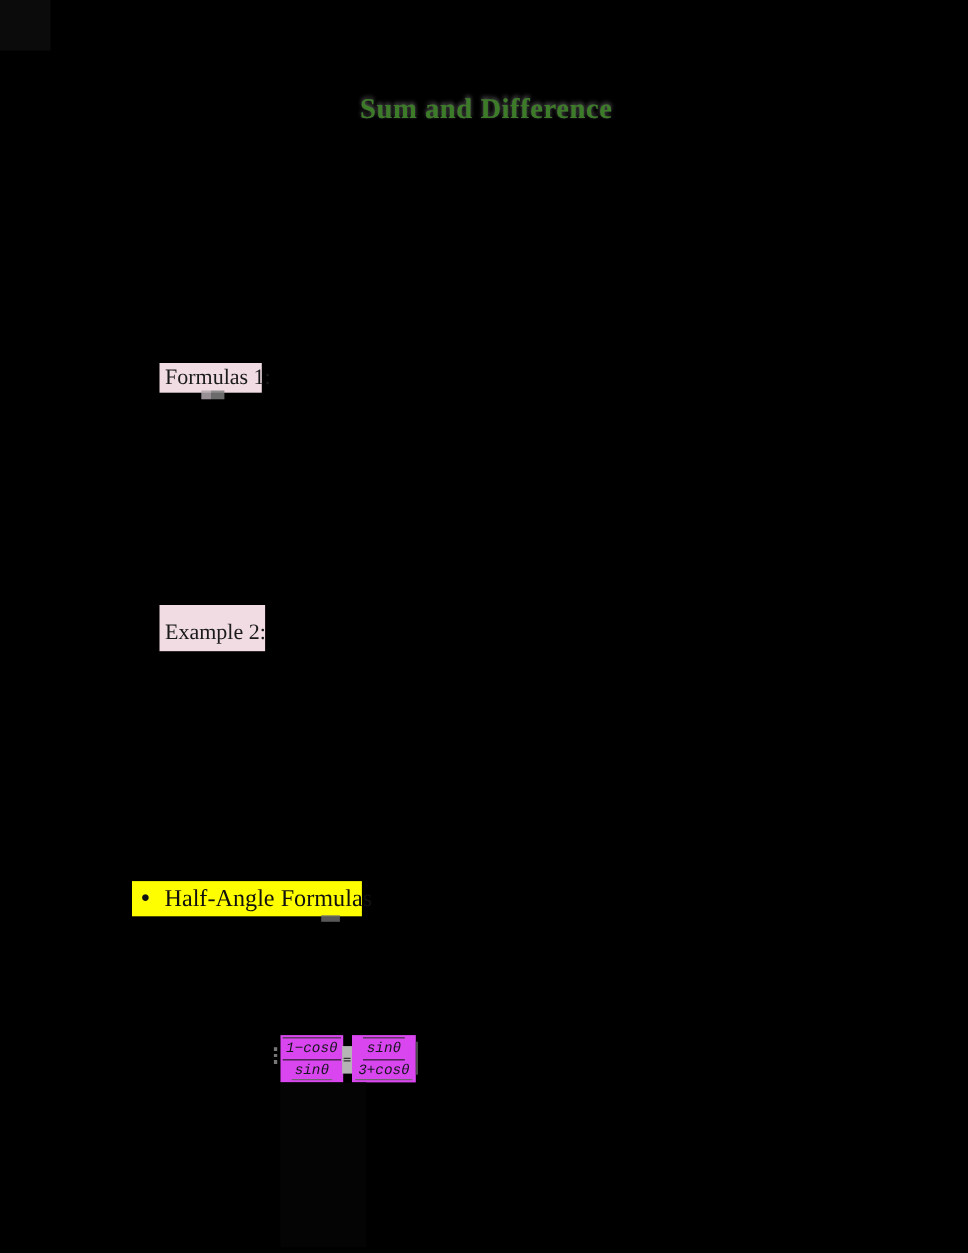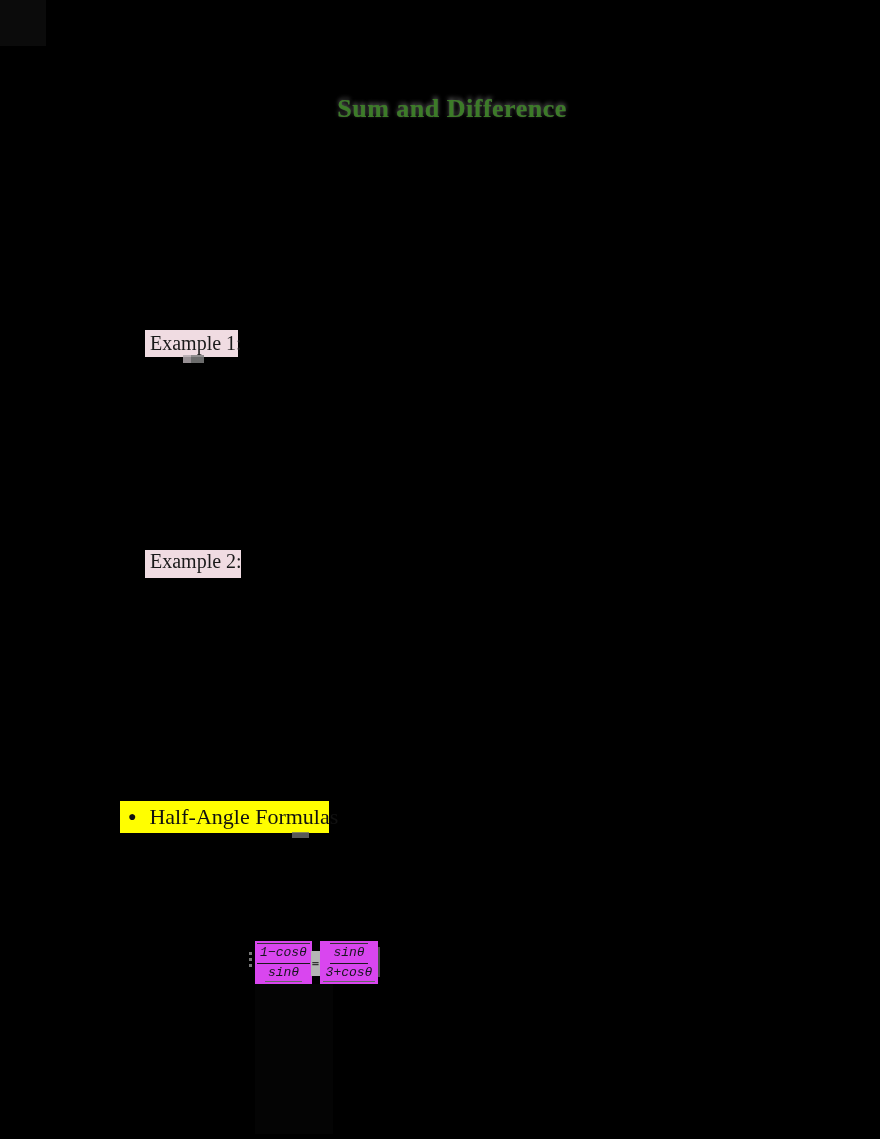--- a/index.html
+++ b/index.html
@@ -23,21 +23,21 @@
     width: 46px; height: 46px;
     background: #0b0b0b;
   }
 
   
   .title {
     position: absolute;
     top: 82px;
     left: 50%;
     transform: translateX(-50%);
-    margin: 12px;
+    margin: 2px;
     font-size: 26px;
     font-weight: bold;
     color: #3c7b28;
     white-space: nowrap;
     text-shadow: 0 -2px 4px rgba(130,130,130,0.65), 0 0 1px rgba(110,110,110,0.5);
     letter-spacing: 0.5px;
   }
 
   
   .example-label {
@@ -49,22 +49,22 @@
   }
   .example-1 {
     left: 145px; top: 330px;
     width: 93px; height: 27px;
     display: flex; align-items: center;
     padding-left: 5px;
     box-sizing: border-box;
   }
   .example-2 {
     left: 145px; top: 550px;
-    width: 96px; height: 28px;
-    display: flex; align-items: flex-start;
+    width: 96px; height: 42px;
+    display: flex; align-items: flex-end;
     padding: 0 0 5px 5px;
     box-sizing: border-box;
   }
   .glyph-block {
     display: inline-block;
     width: 10px; height: 19px;
     margin-left: 1px;
     background: #202020;
     box-shadow: inset 1px 2px 0 #3a3a3a;
     align-self: flex-end;
@@ -171,21 +171,21 @@
 </head>
 <body>
 
 <div class="page">
 
   <div class="corner-square"></div>
 
   <h1 class="title">Sum and Difference</h1>
 
   <div class="example-label example-1">
-    <span>Example 1:</span>
+    <span>Formulas 1:</span>
   </div>
   <div class="smudge-1"></div>
 
   <div class="example-label example-2">
     <span>Example 2:</span>
     <span class="glyph-block"></span>
   </div>
 
   <div class="highlight">
     <span class="bullet">●</span>

